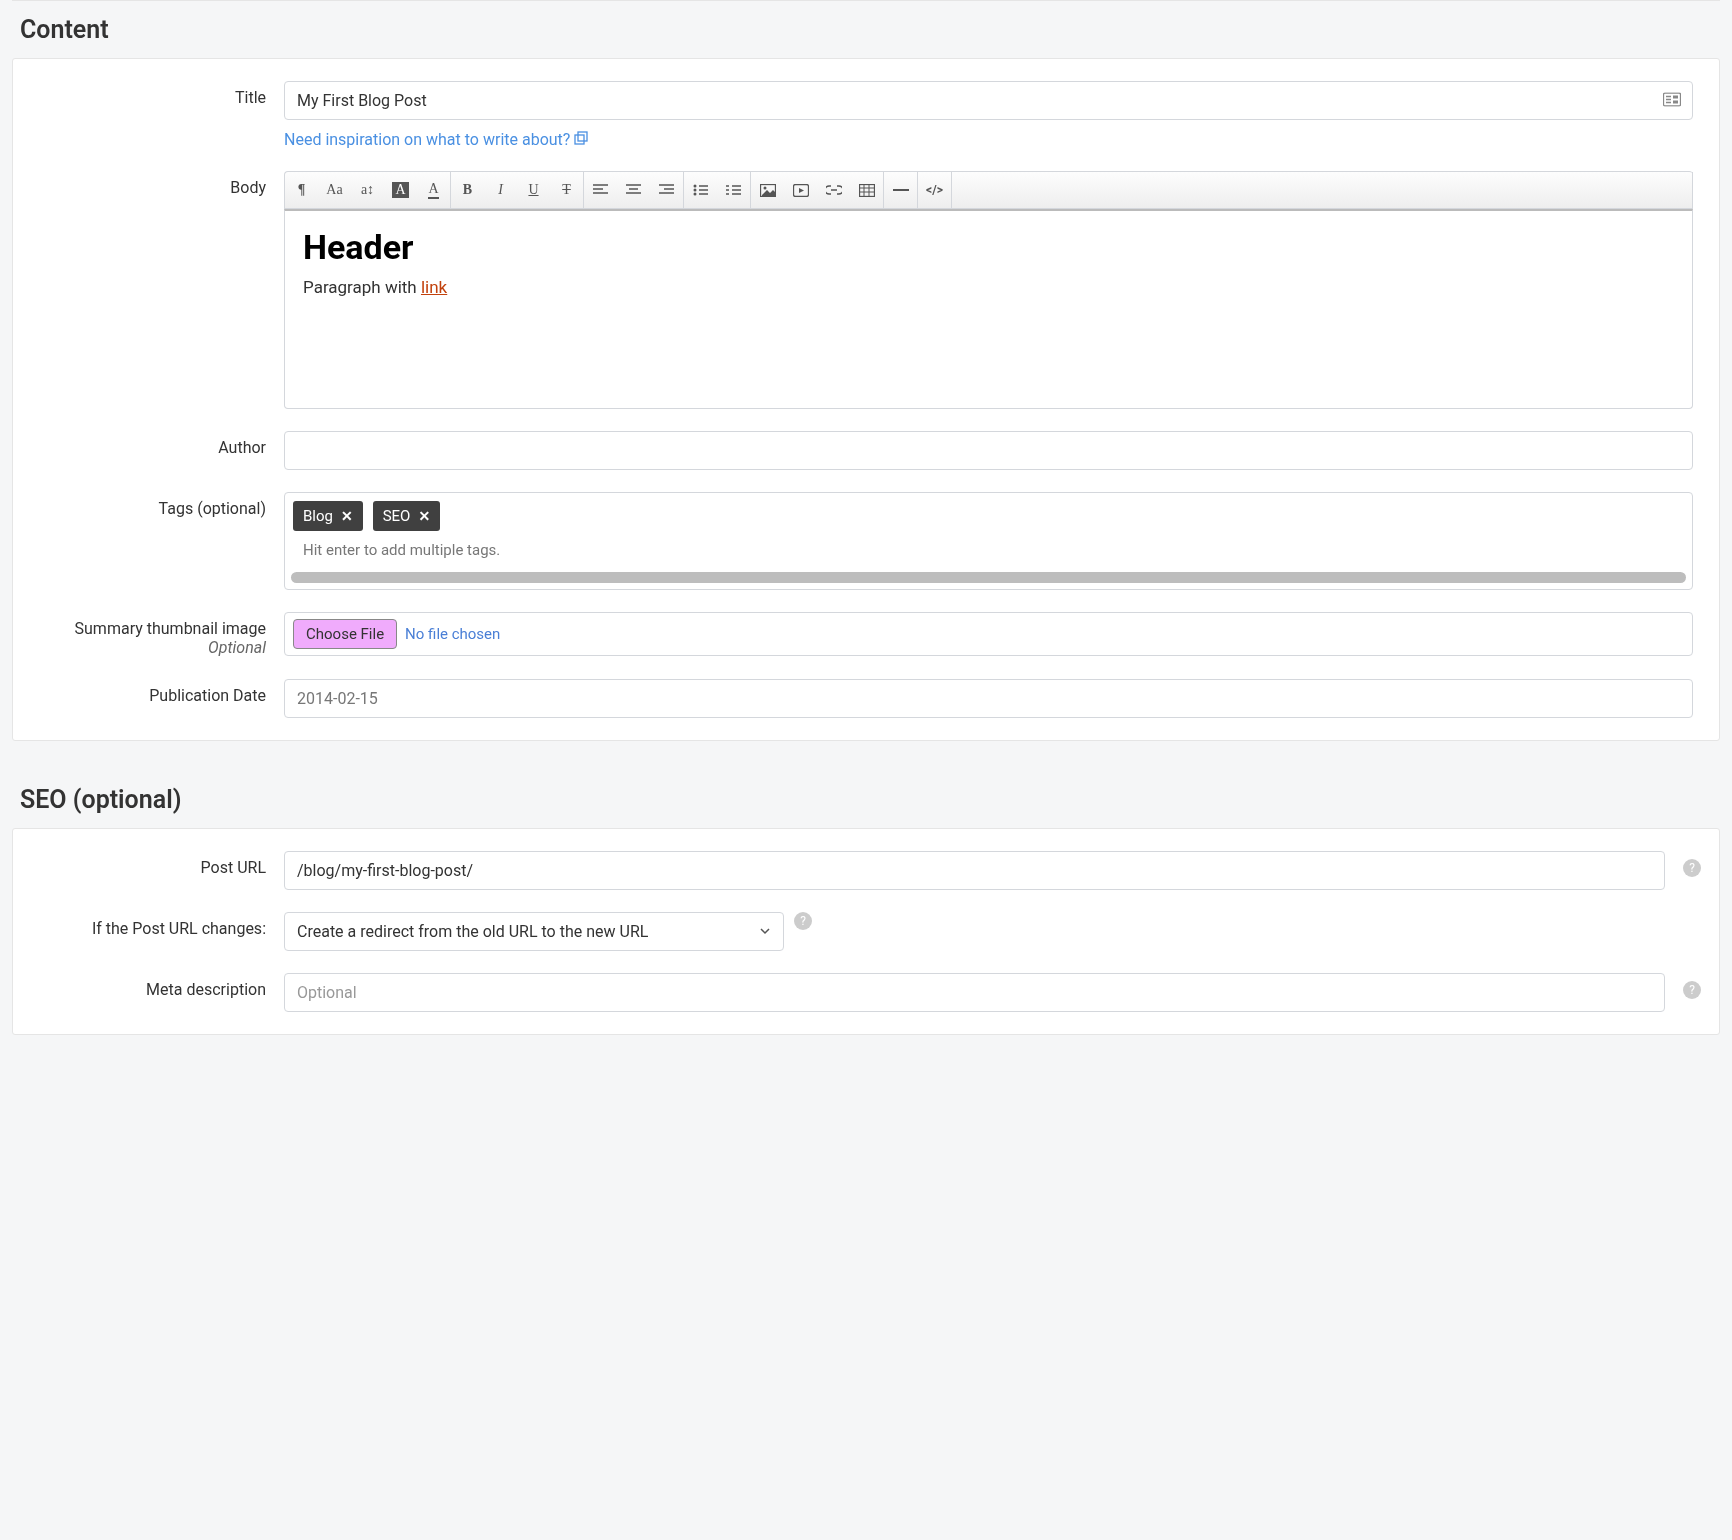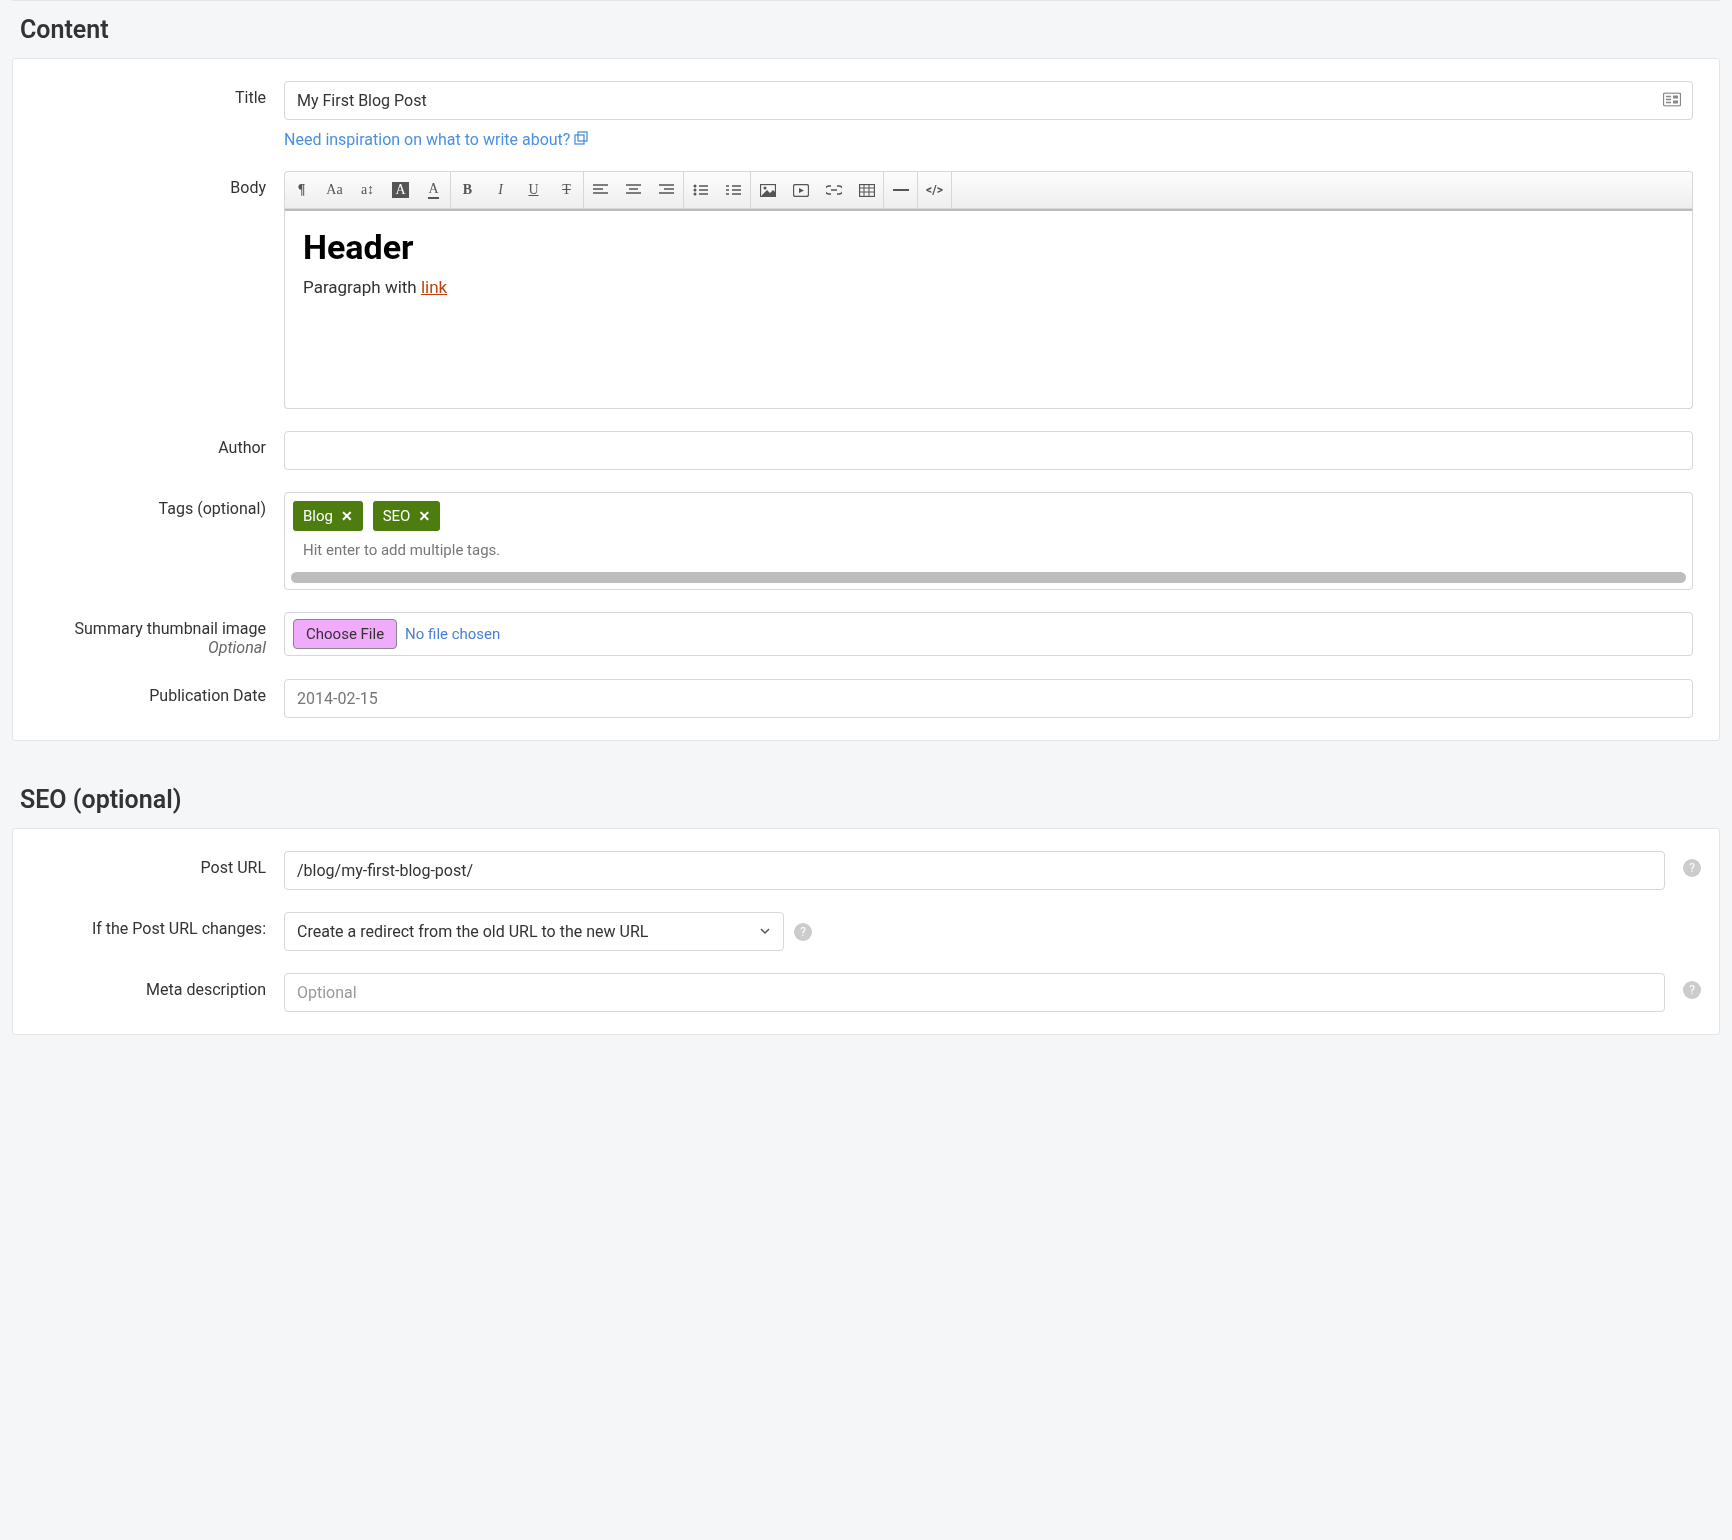--- a/index.html
+++ b/index.html
@@ -23,29 +23,29 @@
 .link-text { color: #4a90e2; font-size: 16px; cursor: pointer; display: inline-flex; align-items: center; gap: 4px; margin-top: 10px; }
 .toolbar { display: flex; background: linear-gradient(#fdfdfd, #eeeeee); border: 1px solid #d4d7dc; border-right: none; border-top-left-radius: 4px; border-top-right-radius: 4px; }
 .toolbar-group { display: flex; border-right: 1px solid #d4d7dc; }
 .tb-btn { width: 33px; height: 36px; display: flex; align-items: center; justify-content: center; cursor: pointer; color: #555; font-size: 14px; }
 .tb-btn svg { display: block; }
 .editor-body { border: 1px solid #d4d7dc; border-top: 2px solid #bbb; border-bottom-left-radius: 4px; border-bottom-right-radius: 4px; background: #fff; padding: 16px 18px; min-height: 200px; }
 .editor-h1 { font-size: 34px; font-weight: 700; color: #000; margin-bottom: 10px; }
 .editor-p { font-size: 17px; color: #333; }
 .editor-p .inner-link { color: #c2410c; text-decoration: underline; }
 .tags-box { border: 1px solid #d4d7dc; border-radius: 4px; background: #fff; padding: 8px 8px 30px 8px; position: relative; }
-.tag-chip { display: inline-flex; align-items: center; background: #4d7c0f; color: #fff; padding: 6px 10px; border-radius: 3px; font-size: 15px; margin-right: 6px; }
+.tag-chip { display: inline-flex; align-items: center; background: #404040; color: #fff; padding: 6px 10px; border-radius: 3px; font-size: 15px; margin-right: 6px; }
 .tag-chip .tag-x { margin-left: 8px; font-weight: bold; cursor: pointer; font-size: 14px; }
 .tags-help { color: #777; font-size: 15px; margin-top: 10px; padding-left: 4px; margin-left: 6px; }
 .tags-scrollbar { position: absolute; left: 6px; right: 6px; bottom: 6px; height: 11px; background: #bdbdbd; border-radius: 6px; }
 .file-button { display: inline-block; border: 1px solid #888; border-radius: 4px; padding: 5px 12px; background: #f0abfc; font-size: 15px; cursor: pointer; margin-right: 8px; }
 .file-none { color: #4a7fd6; font-size: 15px; }
 .file-wrap { border: 1px solid #d4d7dc; border-radius: 4px; padding: 6px 8px; display: flex; align-items: center; }
 .select-box { display: flex; align-items: center; justify-content: space-between; cursor: pointer; }
-.select-wrap { display: flex; align-items: center; }
+.select-wrap { display: flex; align-items: flex-start; }
 .select-box { width: 500px; }
 .help-icon { width: 18px; height: 18px; border-radius: 50%; background: #ccc; color: #fff; font-size: 12px; display: flex; align-items: center; justify-content: center; cursor: help; margin-left: 10px; }
 
 
 .tb-btn .ic-bold { font-weight: bold; font-family: Georgia, serif; }
 .tb-btn .ic-italic { font-style: italic; font-family: Georgia, serif; }
 .tb-btn .ic-underline { text-decoration: underline; font-family: Georgia, serif; }
 </style>
 </head>
 <body>

